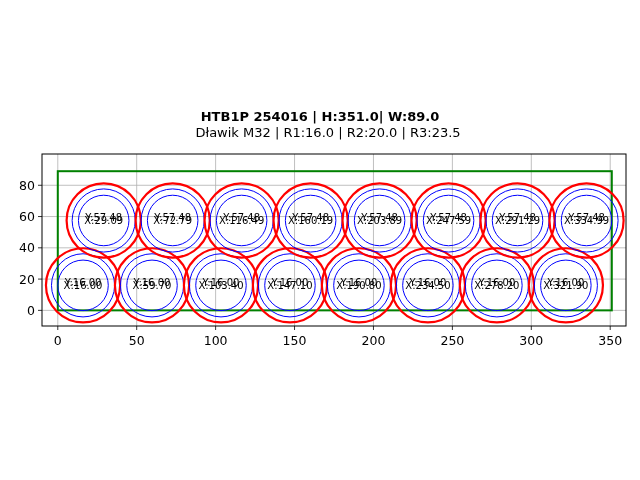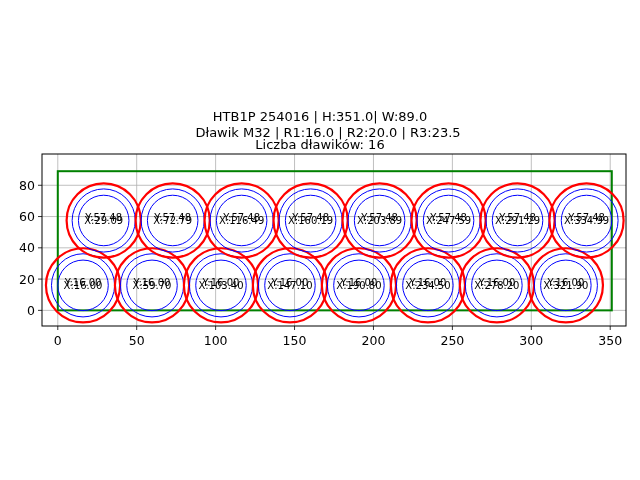--- a/index.html
+++ b/index.html
@@ -5,23 +5,22 @@
   html, body { margin: 0; padding: 0; background: #ffffff; }
   body { width: 640px; height: 480px; overflow: hidden; position: relative; font-family: "DejaVu Sans", sans-serif; }
   #figure { position: absolute; left: 0; top: 0; width: 640px; height: 480px; }
   .title-line { position: absolute; left: 0; width: 640px; text-align: center; font-size: 13px; color: #000; white-space: nowrap; line-height: 1; }
   svg text { font-family: "DejaVu Sans", sans-serif; }
 </style>
 </head>
 <body>
 
 <div id="figure">
-  <div class="title-line" style="top:110px;">HTB1P 254016 | H:351.0| W:89.0</div>
+  <div class="title-line" style="top:110px;font-weight:bold;">HTB1P 254016 | H:351.0| W:89.0</div>
   <div class="title-line" style="top:126px;margin-left:8px;">Dławik M32 | R1:16.0 | R2:20.0 | R3:23.5</div>
-  <div class="title-line" style="top:138px;">Liczba dławików: 16</div>
 
   <svg id="plot" width="640" height="480" viewBox="0 0 640 480" style="position:absolute;left:0;top:0;">
     <g id="grid">
         <line x1="57.78378378378378" x2="57.78378378378378" y1="154" y2="326" stroke="#b0b0b0" stroke-width="0.8"></line>
         <line x1="136.7027027027027" x2="136.7027027027027" y1="154" y2="326" stroke="#b0b0b0" stroke-width="0.8"></line>
         <line x1="215.62162162162164" x2="215.62162162162164" y1="154" y2="326" stroke="#b0b0b0" stroke-width="0.8"></line>
         <line x1="294.5405405405405" x2="294.5405405405405" y1="154" y2="326" stroke="#b0b0b0" stroke-width="0.8"></line>
         <line x1="373.4594594594594" x2="373.4594594594594" y1="154" y2="326" stroke="#b0b0b0" stroke-width="0.8"></line>
         <line x1="452.3783783783784" x2="452.3783783783784" y1="154" y2="326" stroke="#b0b0b0" stroke-width="0.8"></line>
         <line x1="531.2972972972973" x2="531.2972972972973" y1="154" y2="326" stroke="#b0b0b0" stroke-width="0.8"></line>

